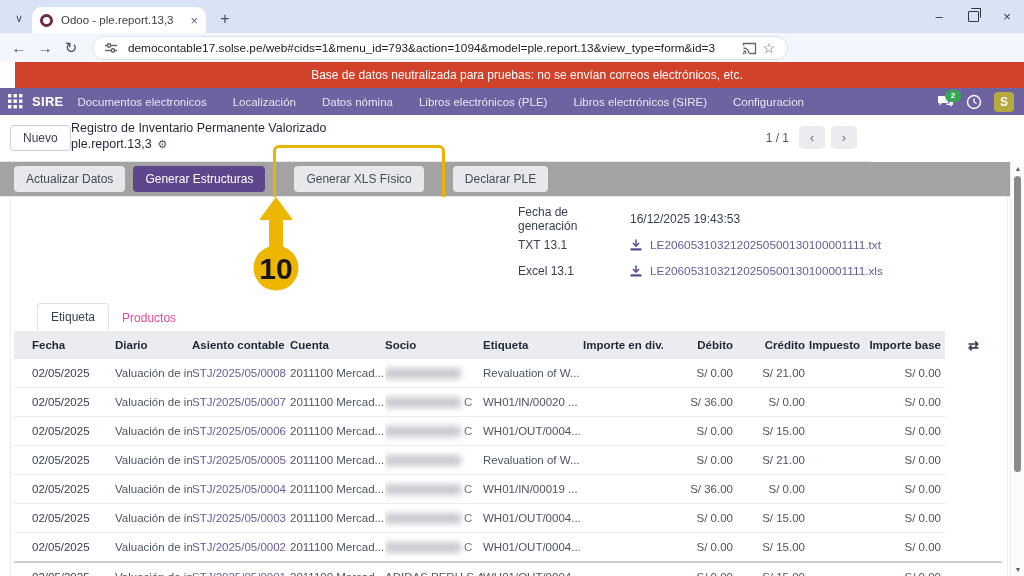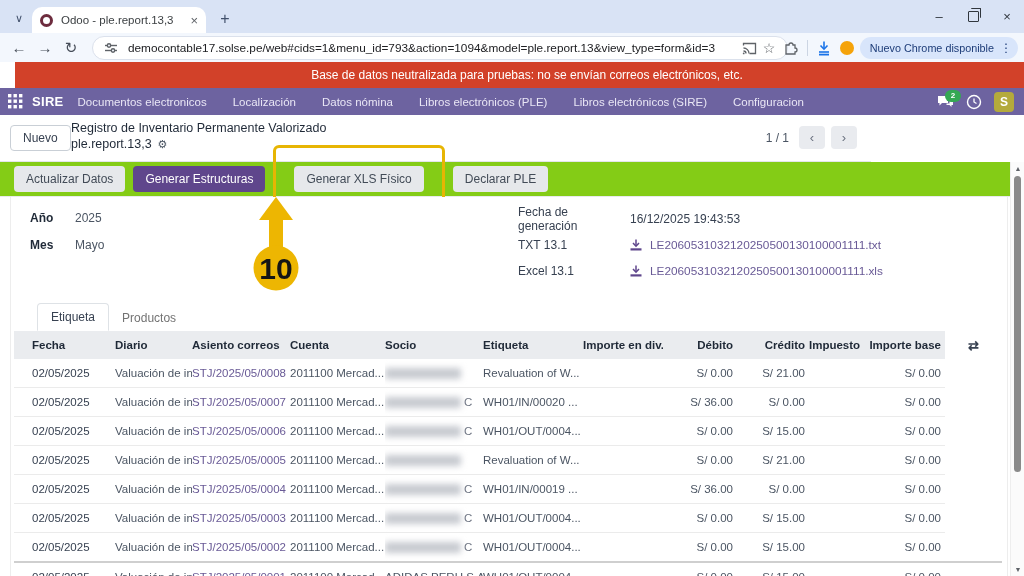--- a/index.html
+++ b/index.html
@@ -64,21 +64,21 @@
     display:flex;align-items:center;font-family:inherit;}
   .bc-block{position:absolute;left:71px;top:6px;}
   .bc-title{font-size:12.5px;color:#1f2937;line-height:15px;}
   .bc-record{font-size:12.5px;color:#1f2937;line-height:16px;display:flex;align-items:center;gap:6px;}
   .gear-glyph{font-size:11px;color:#4b5563;cursor:pointer;}
   .pager{position:absolute;right:14px;top:11px;display:flex;align-items:center;gap:6px;}
   .pager-count{font-size:12px;color:#4b5563;margin-right:4px;}
   .pager-btn{width:26px;height:23px;background:#e9ebef;border-radius:4px;color:#6b7280;font-size:13px;
     display:flex;align-items:center;justify-content:center;cursor:pointer;}
   
-  .action-bar{position:absolute;left:0;top:162px;width:1024px;height:35px;background:#84cc16;
+  .action-bar{position:absolute;left:0;top:162px;width:1024px;height:35px;background:#a3a3a3;
     border-bottom:1px solid #e8eaed;box-sizing:border-box;display:flex;align-items:center;
     gap:8px;padding-left:14px;}
   .btn{height:26px;padding:0 12px;border:none;border-radius:4px;font-size:12px;font-weight:500;
     font-family:inherit;cursor:pointer;display:inline-flex;align-items:center;white-space:nowrap;}
   .btn.secondary{background:#e6e8eb;color:#424b57;}
   .btn.primary{background:#5f468c;color:#fff;}
   .hl-box{display:inline-flex;border:3px solid #e7b503;border-radius:6px;padding:18px;}
   
   .sheet{position:absolute;left:0;top:197px;width:1024px;height:379px;background:#fff;}
   .sheet-edge-l{position:absolute;left:10px;top:0;width:1px;height:379px;background:#ededed;}
@@ -90,21 +90,21 @@
   .fgroup-right{position:absolute;left:518px;top:9px;}
   .frow2{display:flex;align-items:center;height:26px;}
   .flabel2{font-size:12px;color:#374151;width:112px;flex:0 0 auto;}
   .fvalue2{font-size:12px;color:#374151;}
   .filelink{display:flex;align-items:center;gap:8px;color:#695a96;font-size:11.8px;cursor:pointer;}
   
   .notebook{position:absolute;left:0;top:106px;width:1024px;height:28px;display:flex;align-items:flex-end;
     padding-left:37px;box-sizing:border-box;}
   .ntab{font-size:12px;padding:6px 13px;cursor:pointer;border-radius:4px 4px 0 0;}
   .ntab.active{background:#fff;border:1px solid #dee2e6;border-bottom:1px solid #fff;color:#374151;}
-  .ntab.inactive{color:#737373;}
+  .ntab.inactive{color:#ec4899;}
   
   .tablewrap{position:absolute;left:14px;top:134px;width:988px;}
   table.o-list{border-collapse:collapse;table-layout:fixed;width:988px;}
   table.o-list th{height:28px;background:#eaecef;font-size:11.5px;font-weight:700;color:#1f2937;
     text-align:left;padding:0 4px 0 0;white-space:nowrap;overflow:hidden;}
   table.o-list th.first{padding-left:18px;}
   table.o-list th.num{text-align:right;}
   table.o-list th.iconcol{background:#fff;text-align:center;padding:0;}
   table.o-list td{height:28px;font-size:11.5px;color:#4b5563;padding:0 4px 0 0;white-space:nowrap;
     overflow:hidden;border-bottom:1px solid #ebebeb;}
@@ -167,43 +167,20 @@
         <svg width="15" height="13" viewBox="0 0 15 13">
             <g stroke="#5f6368" stroke-width="1.3" fill="none">
               <path d="M1.5 3.5v-2h12v10h-6"></path>
               <path d="M1.5 6a5.5 5.5 0 0 1 5.5 5.5"></path>
               <path d="M1.5 9a2.5 2.5 0 0 1 2.5 2.5"></path>
             </g>
             <circle cx="1.7" cy="11.4" r="0.9" fill="#5f6368"></circle>
           </svg>
       </span>
       <span class="omni-icon star-glyph">☆</span>
-    </div>
-    <div class="tb-right">
-      <span class="omni-icon">
-        <svg width="15" height="15" viewBox="0 0 15 15">
-            <path d="M3 5h3a2 2 0 1 1 4 0h2v3a2 2 0 1 1 0 4v2H3z" fill="none" stroke="#5f6368" stroke-width="1.3"></path>
-          </svg>
-      </span>
-      <span class="tb-sep"></span>
-      <span class="omni-icon">
-        <svg width="16" height="16" viewBox="0 0 16 16">
-            <g stroke="#1a73e8" stroke-width="1.6" fill="none">
-              <line x1="8" y1="1.5" x2="8" y2="8.5"></line>
-              <polyline points="4.5,5.5 8,9.2 11.5,5.5"></polyline>
-              <line x1="3" y1="12" x2="13" y2="12"></line>
-            </g>
-            <line x1="3" y1="14.6" x2="13" y2="14.6" stroke="#1a73e8" stroke-width="1.8"></line>
-          </svg>
-      </span>
-      <span class="profile-dot"></span>
-      <div class="chrome-pill">
-        <span class="lbl">Nuevo Chrome disponible</span>
-        <span class="kebab">⋮</span>
-      </div>
     </div>
   </div>
 
   <div class="neutral-banner">Base de datos neutralizada para pruebas: no se envían correos electrónicos, etc.</div>
 
   <div class="navbar">
     <span class="apps-btn">
       <svg width="15" height="15" viewBox="0 0 15 15">
           <g fill="#ffffff">
             <rect x="0" y="0" width="3.4" height="3.4"></rect>
@@ -265,30 +242,20 @@
     <span class="hl-box">
       <button class="btn secondary">Generar XLS Físico</button>
     </span>
     <button class="btn secondary">Declarar PLE</button>
   </div>
 
   <div class="sheet">
     <div class="sheet-edge-l"></div>
     <div class="sheet-edge-r"></div>
 
-    <div class="fgroup-left">
-      <div class="frow">
-        <span class="flabel">Año</span>
-        <span class="fvalue">2025</span>
-      </div>
-      <div class="frow">
-        <span class="flabel">Mes</span>
-        <span class="fvalue">Mayo</span>
-      </div>
-    </div>
 
     <div class="fgroup-right">
       <div class="frow2">
         <span class="flabel2">Fecha de generación</span>
         <span class="fvalue2">16/12/2025 19:43:53</span>
       </div>
       <div class="frow2">
         <span class="flabel2">TXT 13.1</span>
         <span class="filelink">
           <svg width="12" height="12" viewBox="0 0 12 12">
@@ -334,21 +301,21 @@
             <col style="width:74px">
           <col style="width:72px">
             <col style="width:52px">
             <col style="width:84px">
             <col style="width:57px">
         </colgroup>
         <thead>
           <tr>
             <th class="first">Fecha</th>
             <th>Diario</th>
-            <th>Asiento correos</th>
+            <th>Asiento contable</th>
             <th>Cuenta</th>
             <th>Socio</th>
             <th>Etiqueta</th>
             <th>Importe en div...</th>
             <th class="num">Débito</th>
             <th class="num">Crédito</th>
             <th>Impuesto</th>
             <th class="num">Importe base</th>
             <th class="iconcol"><span class="cols-toggle">⇄</span></th>
           </tr>

